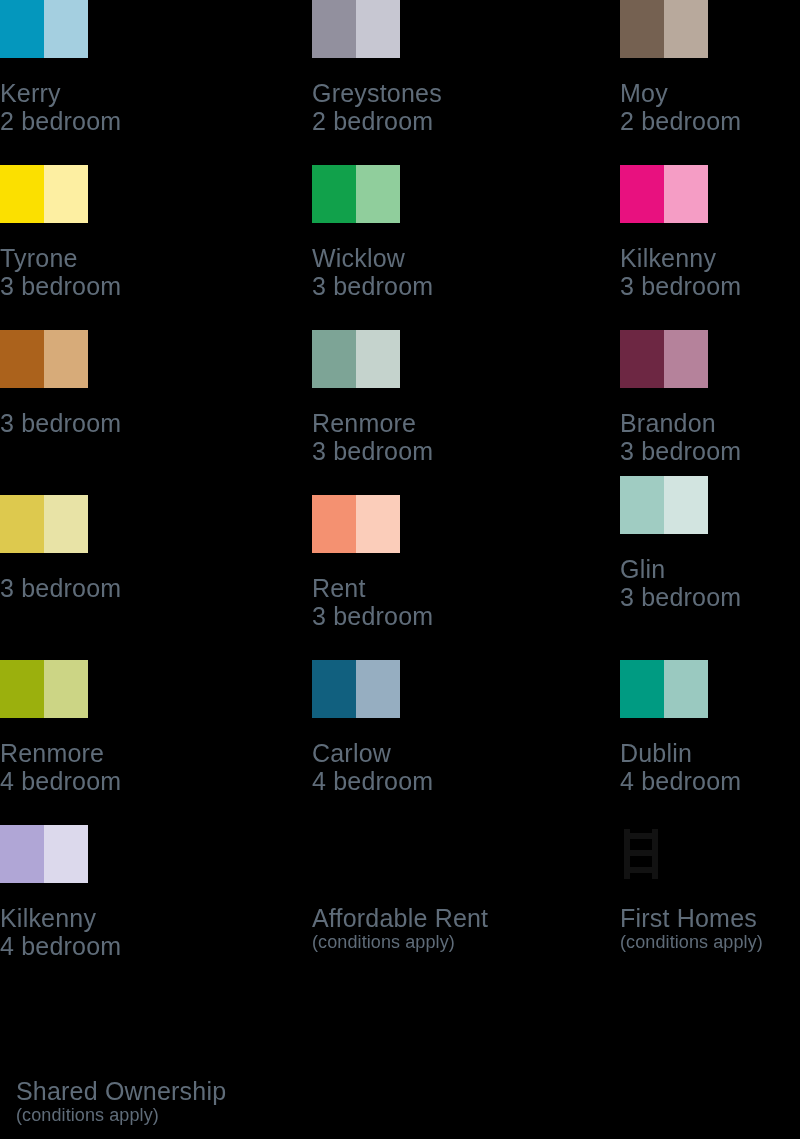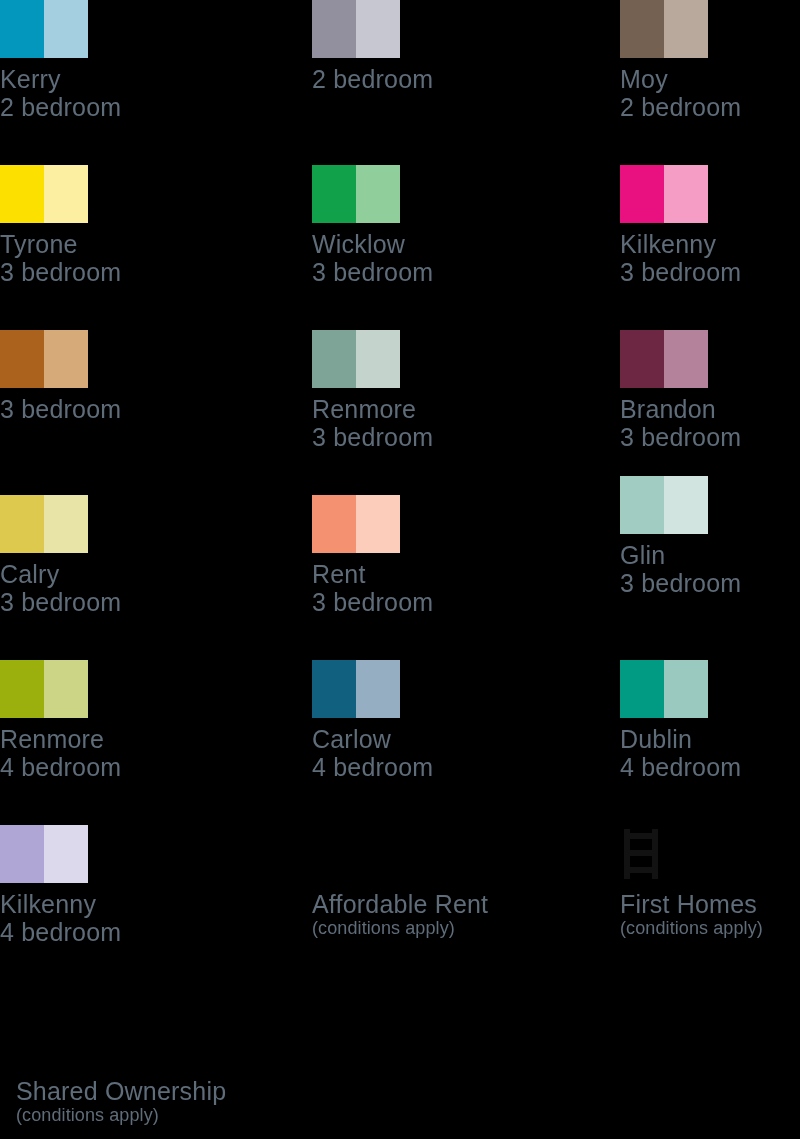--- a/index.html
+++ b/index.html
@@ -57,21 +57,21 @@
   }
   .swatch.dark-pattern .rail {
     position: absolute;
     top: 4px;
     width: 6px;
     height: 50px;
     background: #121212;
   }
 
   .entry-text {
-    margin-top: 8px;
+    margin-top: 22px;
     line-height: 1.10;
   }
 
   .entry-name {
     display: block;
     font-size: 25px;
     font-weight: 400;
     color: #5f6c79;
     letter-spacing: 0.2px;
     white-space: nowrap;
@@ -104,20 +104,21 @@
         <span class="entry-name">Kerry</span>
         <span class="entry-sub">2 bedroom</span>
       </div>
     </div>
     <div class="legend-entry" style="left: 312px; top: 0px;">
       <div class="swatch" style="width: 88px; height: 58px;">
         <div class="half" style="background: rgb(146, 144, 158);"></div>
         <div class="half" style="background: rgb(199, 199, 210);"></div>
       </div>
       <div class="entry-text">
+        <span class="entry-name">Greystones</span>
         <span class="entry-sub">2 bedroom</span>
       </div>
     </div>
     <div class="legend-entry" style="left: 620px; top: 0px;">
       <div class="swatch" style="width: 88px; height: 58px;">
         <div class="half" style="background: rgb(117, 97, 81);"></div>
         <div class="half" style="background: rgb(184, 169, 156);"></div>
       </div>
       <div class="entry-text">
         <span class="entry-name">Moy</span>
@@ -182,21 +183,20 @@
         <span class="entry-name">Brandon</span>
         <span class="entry-sub">3 bedroom</span>
       </div>
     </div>
     <div class="legend-entry" style="left: 0px; top: 495px;">
       <div class="swatch" style="width: 88px; height: 58px;">
         <div class="half" style="background: rgb(221, 201, 78);"></div>
         <div class="half" style="background: rgb(232, 227, 166);"></div>
       </div>
       <div class="entry-text">
-        <span class="entry-name">Calry</span>
         <span class="entry-sub">3 bedroom</span>
       </div>
     </div>
     <div class="legend-entry" style="left: 312px; top: 495px;">
       <div class="swatch" style="width: 88px; height: 58px;">
         <div class="half" style="background: rgb(244, 145, 113);"></div>
         <div class="half" style="background: rgb(251, 205, 186);"></div>
       </div>
       <div class="entry-text">
         <span class="entry-name">Rent</span>

